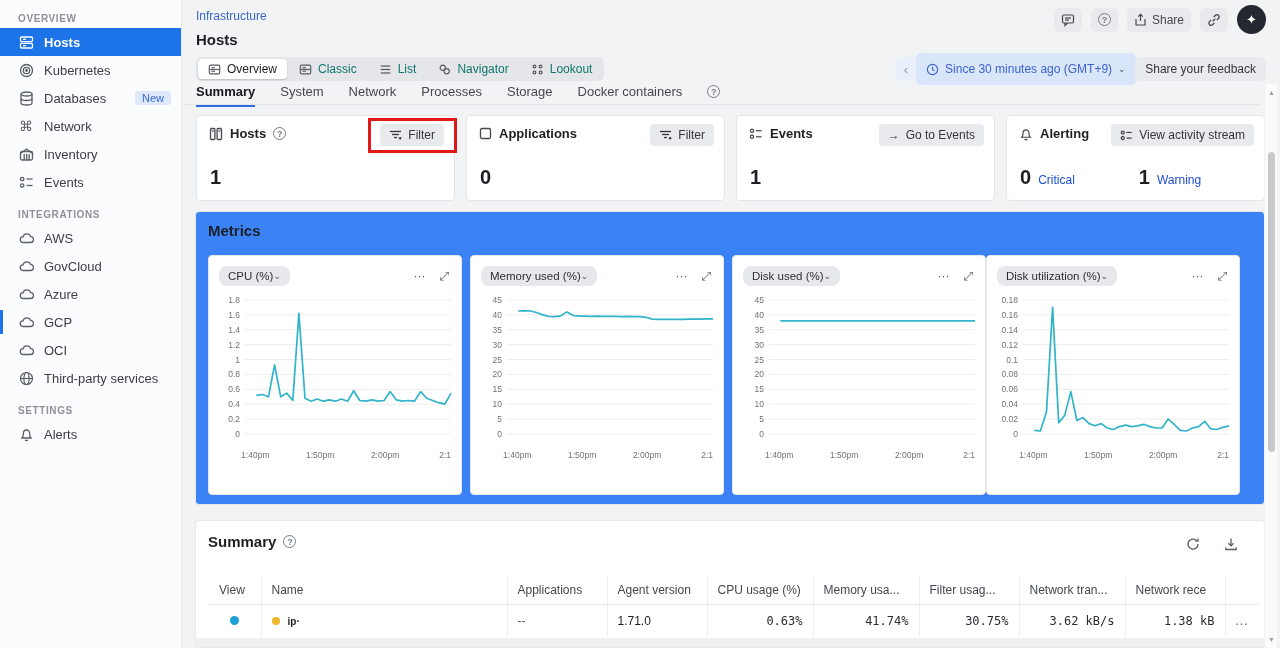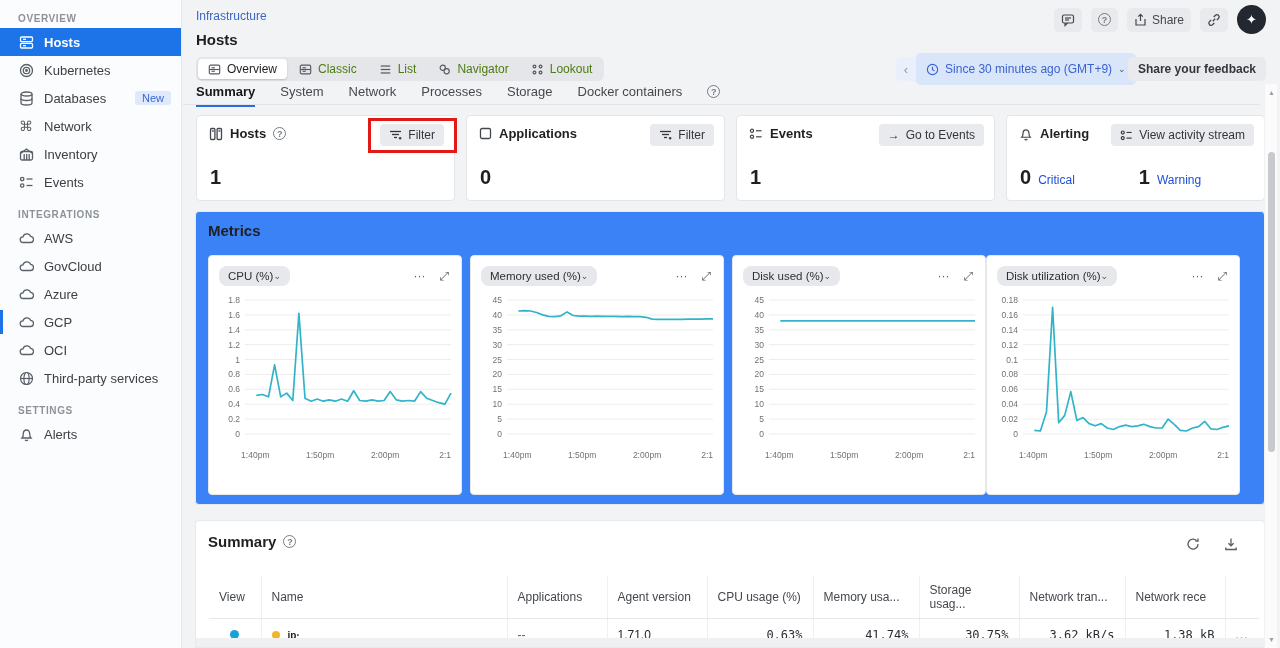--- a/index.html
+++ b/index.html
@@ -32,31 +32,31 @@
   .icon-btn { height:24px; min-width:27px; border-radius:5px; background:#e9eaed;
     display:flex; align-items:center; justify-content:center; gap:5px;
     color:#43474e; font-size:12px; padding:0 7px; cursor:pointer; }
   .bits-btn { width:29px; height:29px; border-radius:50%; background:#23272f; color:#fff;
     display:flex; align-items:center; justify-content:center; font-size:13px; cursor:pointer; }
 
   
   .view-switcher { position:absolute; left:196px; top:57px; display:flex; gap:2px;
     background:#e4e6e9; border-radius:6px; padding:2px; }
   .vs-item { display:flex; align-items:center; gap:6px; padding:3px 10px; font-size:12px;
-    color:#4d7c0f; border-radius:4px; cursor:pointer; white-space:nowrap; }
+    color:#0f766e; border-radius:4px; cursor:pointer; white-space:nowrap; }
   .vs-item.selected { background:#fff; box-shadow:0 1px 2px rgba(0,0,0,.18); color:#1d1f23; }
   .vs-item .vicon { color:#55595f; display:flex; }
 
   .time-bar { position:absolute; right:124px; top:57px; display:flex; align-items:center;
     background:#e9effb; border-radius:5px; height:24px; }
   .nav-chev { padding:0 8px; color:#8d99b4; font-size:13px; cursor:pointer; }
   .time-pill { display:flex; align-items:center; gap:6px; background:#d9e5f9; height:32px;
     border-radius:5px; padding:0 10px; font-size:12px; color:#3c63cd; cursor:pointer; }
   .feedback-btn { position:absolute; right:14px; top:57px; height:24px; display:flex; align-items:center;
-    background:#e9eaed; border-radius:5px; padding:0 10px; font-size:12px; color:#33363b; cursor:pointer;font-weight:bold; }
+    background:#e9eaed; border-radius:5px; padding:0 10px; font-size:12px; color:#33363b; cursor:pointer; }
 
   
   .tabs { position:absolute; left:196px; top:84px; display:flex; gap:25px; align-items:flex-start; }
   .tab { font-size:13px; color:#45494f; padding-bottom:5px; cursor:pointer; }
   .tab.active { color:#15171a; font-weight:700; border-bottom:3px solid #2d6ce0; }
   .tab-help { margin-top:1px; }
   .main-divider { position:absolute; left:183px; right:20px; top:104px; height:1px; background:#e3e4e7; }
 
   .q-circle { width:13px; height:13px; border:1.2px solid #777c83; border-radius:50%;
     color:#777c83; font-size:9px; font-weight:700; display:inline-flex; align-items:center;
@@ -697,21 +697,21 @@
         <col style="width:28px">
     </colgroup>
     <thead>
       <tr>
         <th class="th-c">View</th>
         <th>Name</th>
         <th>Applications</th>
         <th>Agent version</th>
         <th class="th-c">CPU usage (%)</th>
         <th class="th-c">Memory usa...</th>
-        <th class="th-c">Storage usag...</th>
+        <th class="th-c">Filter usag...</th>
         <th class="th-c">Network tran...</th>
         <th class="th-c">Network rece</th>
         <th></th>
       </tr>
     </thead>
     <tbody>
       <tr>
         <td style="text-align:center;"><span class="dot" style="background:#1ba0d8;"></span></td>
         <td>
           <span class="name-cell">

